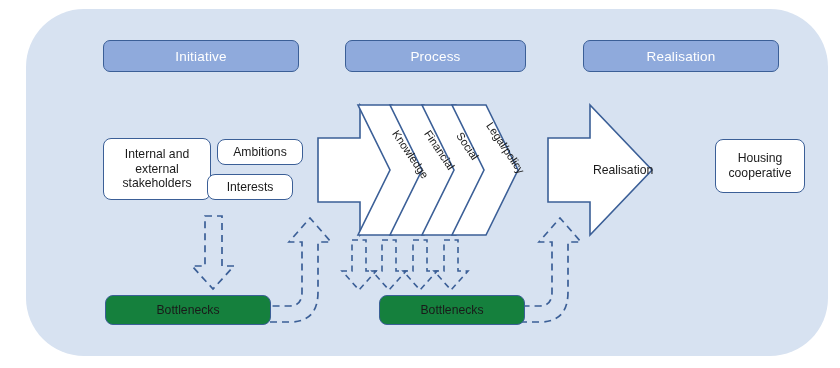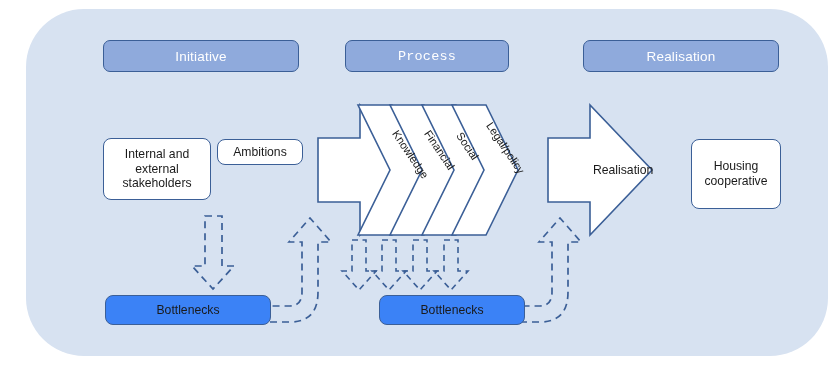--- a/index.html
+++ b/index.html
@@ -41,21 +41,21 @@
     border-radius: 7px;
     background: #8FAADC;
     color: #ffffff;
     font-size: 13.5px;
     display: flex;
     align-items: center;
     justify-content: center;
     letter-spacing: 0.2px;
   }
   #pill-initiative { left: 68px;  top: 40px; width: 196px; height: 32px; }
-  #pill-process    { left: 310px; top: 40px; width: 164px; height: 32px; font-family: Liberation Mono, monospace; }
+  #pill-process    { left: 310px; top: 40px; width: 181px; height: 32px; }
   #pill-realisation{ left: 548px; top: 40px; width: 196px; height: 32px; }
 
   
   .wbox {
     position: absolute;
     box-sizing: border-box;
     border: 1.4px solid #3B5F97;
     border-radius: 8px;
     background: #ffffff;
     color: #1a1a1a;
@@ -63,29 +63,29 @@
     line-height: 1.22;
     display: flex;
     align-items: center;
     justify-content: center;
     text-align: center;
     padding: 2px 4px;
   }
   #box-stakeholders { left: 68px;  top: 138px; width: 108px; height: 62px; }
   #box-ambitions    { left: 182px; top: 139px; width: 86px;  height: 26px; }
   #box-interests    { left: 172px; top: 174px; width: 86px;  height: 26px; }
-  #box-housing      { left: 656px; top: 139px; width: 90px;  height: 70px; }
+  #box-housing      { left: 680px; top: 139px; width: 90px;  height: 54px; }
 
   
   .bneck {
     position: absolute;
     box-sizing: border-box;
     border: 1.5px solid #3B5F97;
     border-radius: 8px;
-    background: #3b82f6;
+    background: #15803d;
     color: #1a1a1a;
     font-size: 12.2px;
     display: flex;
     align-items: center;
     justify-content: center;
   }
   #bneck-left  { left: 70px;  top: 295px; width: 166px; height: 30px; }
   #bneck-mid   { left: 344px; top: 295px; width: 146px; height: 30px; }
 
   
@@ -146,20 +146,21 @@
   </svg>
 
   <div class="html-layer">
 
     <div class="phase-pill" id="pill-initiative">Initiative</div>
     <div class="phase-pill" id="pill-process">Process</div>
     <div class="phase-pill" id="pill-realisation">Realisation</div>
 
     <div class="wbox" id="box-stakeholders">Internal and external stakeholders</div>
     <div class="wbox" id="box-ambitions">Ambitions</div>
+    <div class="wbox" id="box-interests">Interests</div>
 
     <div class="bneck" id="bneck-left">Bottlenecks</div>
     <div class="bneck" id="bneck-mid">Bottlenecks</div>
 
     <div class="chev-label" id="chev-label-0">Knowledge</div>
     <div class="chev-label" id="chev-label-1">Financial</div>
     <div class="chev-label" id="chev-label-2">Social</div>
     <div class="chev-label" id="chev-label-3">Legal/policy</div>
 
     <div class="arrow-label" id="label-realisation">Realisation</div>

